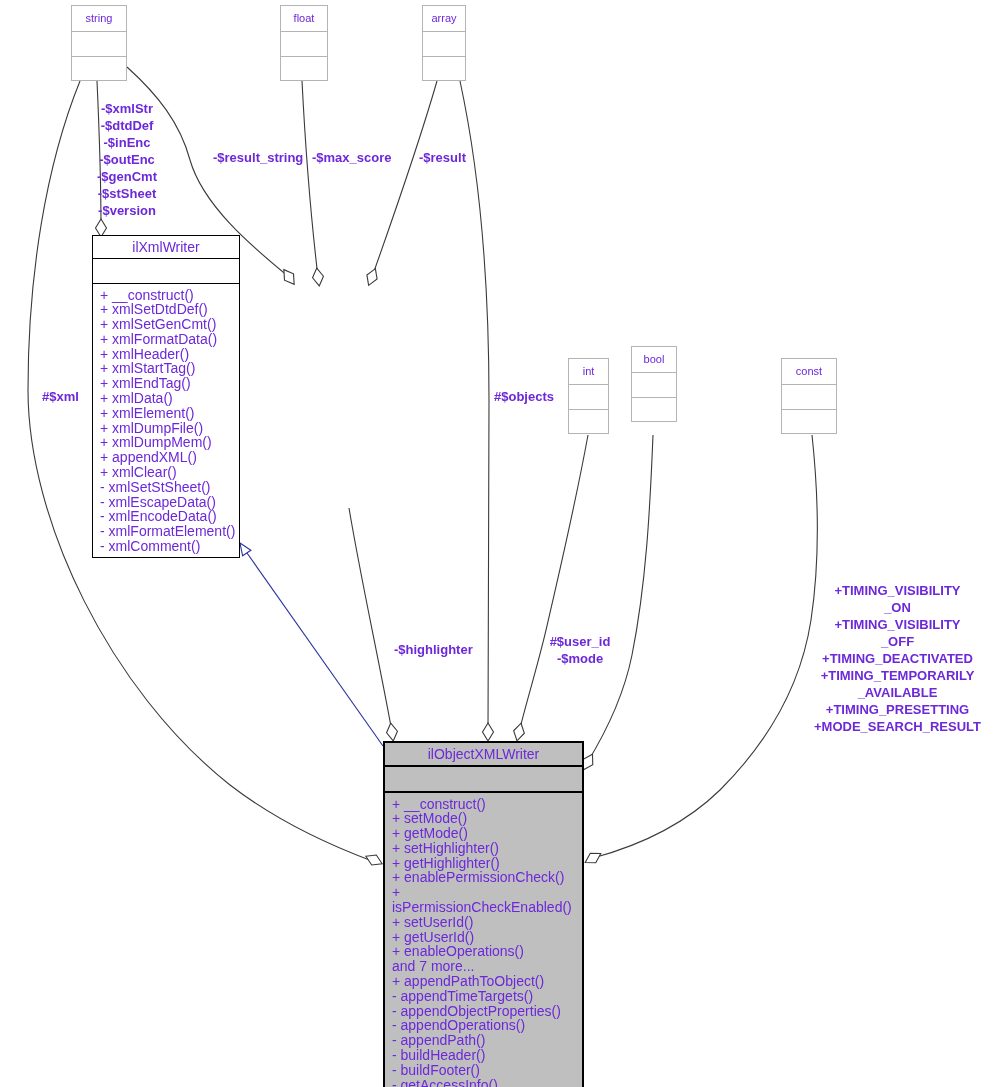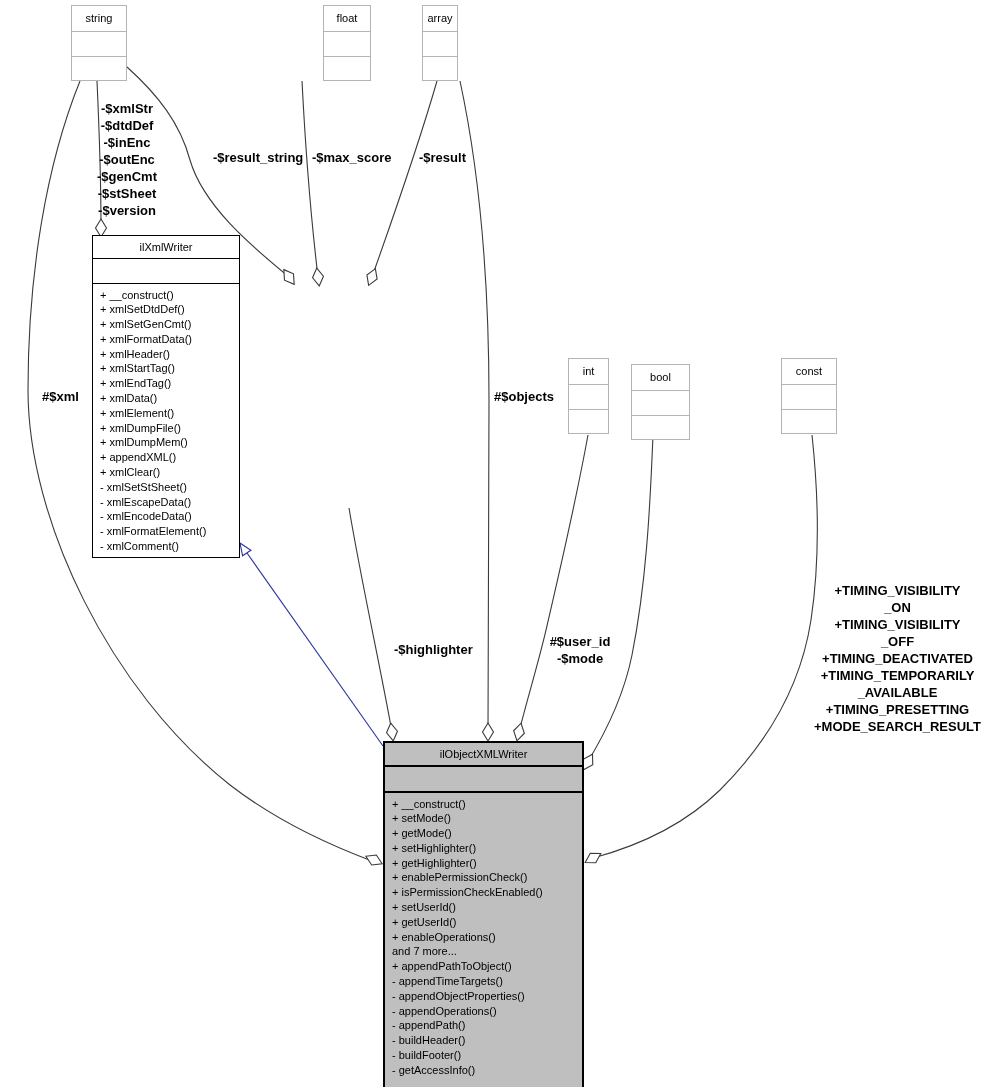--- a/index.html
+++ b/index.html
@@ -1,25 +1,25 @@
 <!DOCTYPE html>
 <html><head>
 <meta charset="utf-8">
 <style>
   html,body{margin:0;padding:0;background:#ffffff;}
   #canvas{
     position:relative;width:994px;height:1087px;background:#ffffff;overflow:hidden;
-    font-family:"Liberation Sans","DejaVu Sans",sans-serif;color:#000000;
+    font-family:"Liberation Sans","DejaVu Sans",sans-serif;color:#6d28d9;
   }
   svg.edges{position:absolute;left:0;top:0;z-index:0;}
 
   
   .node{
     position:absolute;background:#ffffff;border:1px solid #000;box-sizing:border-box;
-    font-size:11px;z-index:2;display:flex;flex-direction:column;overflow:hidden;
+    font-size:14px;z-index:2;display:flex;flex-direction:column;overflow:hidden;
   }
   .node .title{
     text-align:center;border-bottom:1px solid #000;padding:4px 4px 3px;line-height:14.5px;
     white-space:pre-line;flex:0 0 auto;
   }
   .node .attrs{flex:0 0 24px;border-bottom:1px solid #000;}
   .node .methods{flex:1 1 auto;padding:4px 2px 2px 7px;line-height:14.8px;white-space:pre-line;}
   .node.hl{background:#bfbfbf;border-width:2px;}
   .node.hl .title{border-bottom-width:2px;}
   .node.hl .attrs{border-bottom-width:2px;}
@@ -71,36 +71,36 @@
       <polygon points="0,-9 5.5,0 0,9 -5.5,0" transform="translate(593,858) rotate(60)"></polygon>
       <polygon fill="#ffffff" stroke="#28329b" points="240,543 250.9,550.2 242.6,555.8"></polygon>
     </g>
   </svg>
 
   <div class="prim" style="left:71px;top:5px;width:56px;">
     <div class="ptitle">string</div>
     <div class="prow1"></div>
     <div class="prow2"></div>
   </div>
-  <div class="prim" style="left:280px;top:5px;width:48px;margin-left:43px;">
+  <div class="prim" style="left:280px;top:5px;width:48px;">
     <div class="ptitle">float</div>
     <div class="prow1"></div>
     <div class="prow2"></div>
   </div>
-  <div class="prim" style="left:422px;top:5px;width:36px;">
+  <div class="prim" style="left:422px;top:5px;width:44px;">
     <div class="ptitle">array</div>
     <div class="prow1"></div>
     <div class="prow2"></div>
   </div>
   <div class="prim" style="left:568px;top:358px;width:41px;">
     <div class="ptitle">int</div>
     <div class="prow1"></div>
     <div class="prow2"></div>
   </div>
-  <div class="prim" style="left:631px;top:364px;width:59px;">
+  <div class="prim" style="left:631px;top:346px;width:46px;">
     <div class="ptitle">bool</div>
     <div class="prow1"></div>
     <div class="prow2"></div>
   </div>
   <div class="prim" style="left:781px;top:358px;width:56px;">
     <div class="ptitle">const</div>
     <div class="prow1"></div>
     <div class="prow2"></div>
   </div>
 

